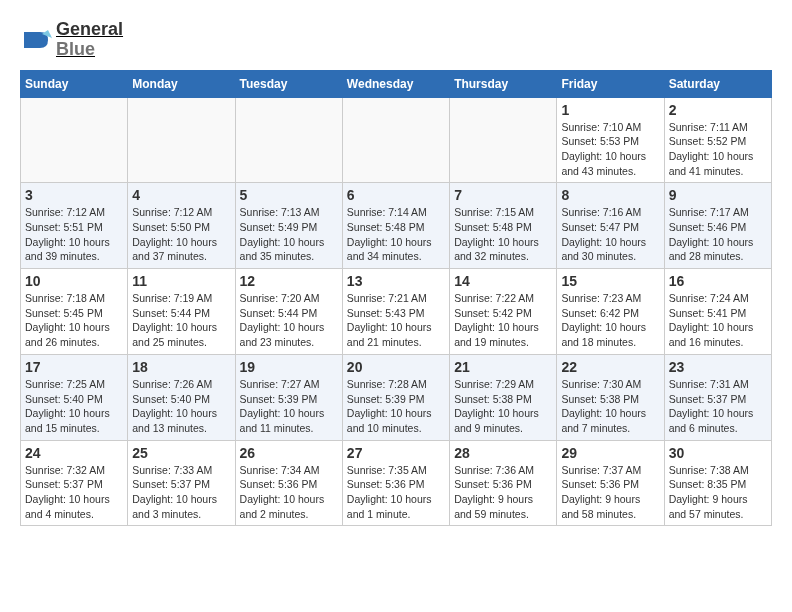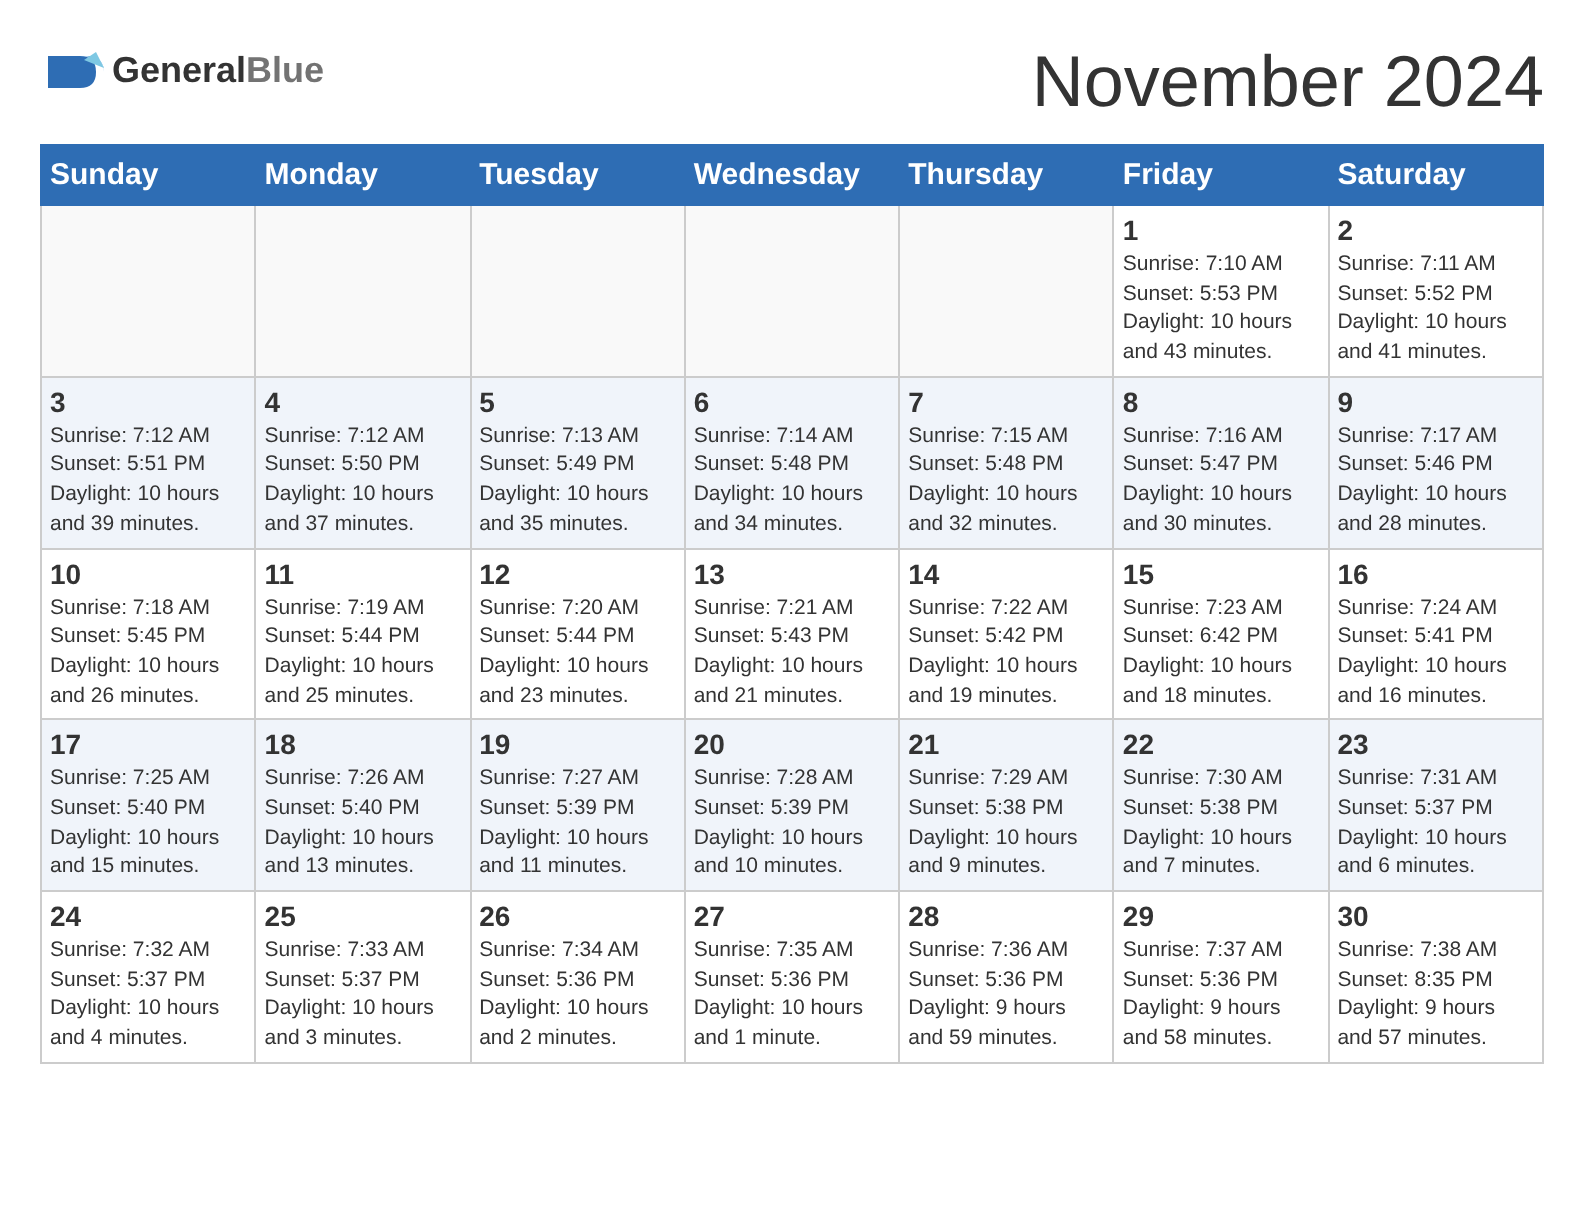--- a/index.html
+++ b/index.html
@@ -16,22 +16,23 @@
       align-items: flex-start;
       margin-bottom: 10px;
     }
     .logo {
       display: flex;
       align-items: center;
       gap: 4px;
     }
     .logo-text {
       display: flex;
-      flex-direction: row;
+      flex-direction: column;
       line-height: 1.1;
+      text-decoration: underline;
     }
     .logo-general {
       font-size: 18px;
       font-weight: bold;
       color: #333;
     }
     .logo-blue {
       font-size: 18px;
       font-weight: bold;
       color: #737373;
@@ -55,21 +56,21 @@
     .calendar {
       width: 100%;
       border-collapse: collapse;
       font-size: 11px;
     }
     .calendar th {
       background: #2e6db4;
       color: #fff;
       padding: 6px 4px;
       text-align: left;
-      font-size: 15px;
+      font-size: 12px;
       font-weight: bold;
       border: 1px solid #2e6db4;
     }
     .calendar td {
       border: 1px solid #ccc;
       vertical-align: top;
       padding: 4px;
       width: calc(100% / 7);
       min-height: 80px;
       background: #fff;
@@ -106,21 +107,20 @@
       <path d="M4 8 L20 8 Q28 8 28 16 Q28 24 20 24 L4 24 Z" fill="#2e6db4"></path>
       <path d="M20 8 Q32 8 32 16 Q32 10 26 8Z" fill="#5ba3e0"></path>
       <polygon points="22,10 32,14 28,6" fill="#7ec8e3"></polygon>
     </svg>
     <div class="logo-text">
       <span class="logo-general">General</span>
       <span class="logo-blue">Blue</span>
     </div>
   </div>
   <div class="title-area">
-    <div class="month-title">November 2024</div>
   </div>
 </div>
 
 <table class="calendar">
   <thead>
     <tr>
       <th>Sunday</th>
       <th>Monday</th>
       <th>Tuesday</th>
       <th>Wednesday</th>

